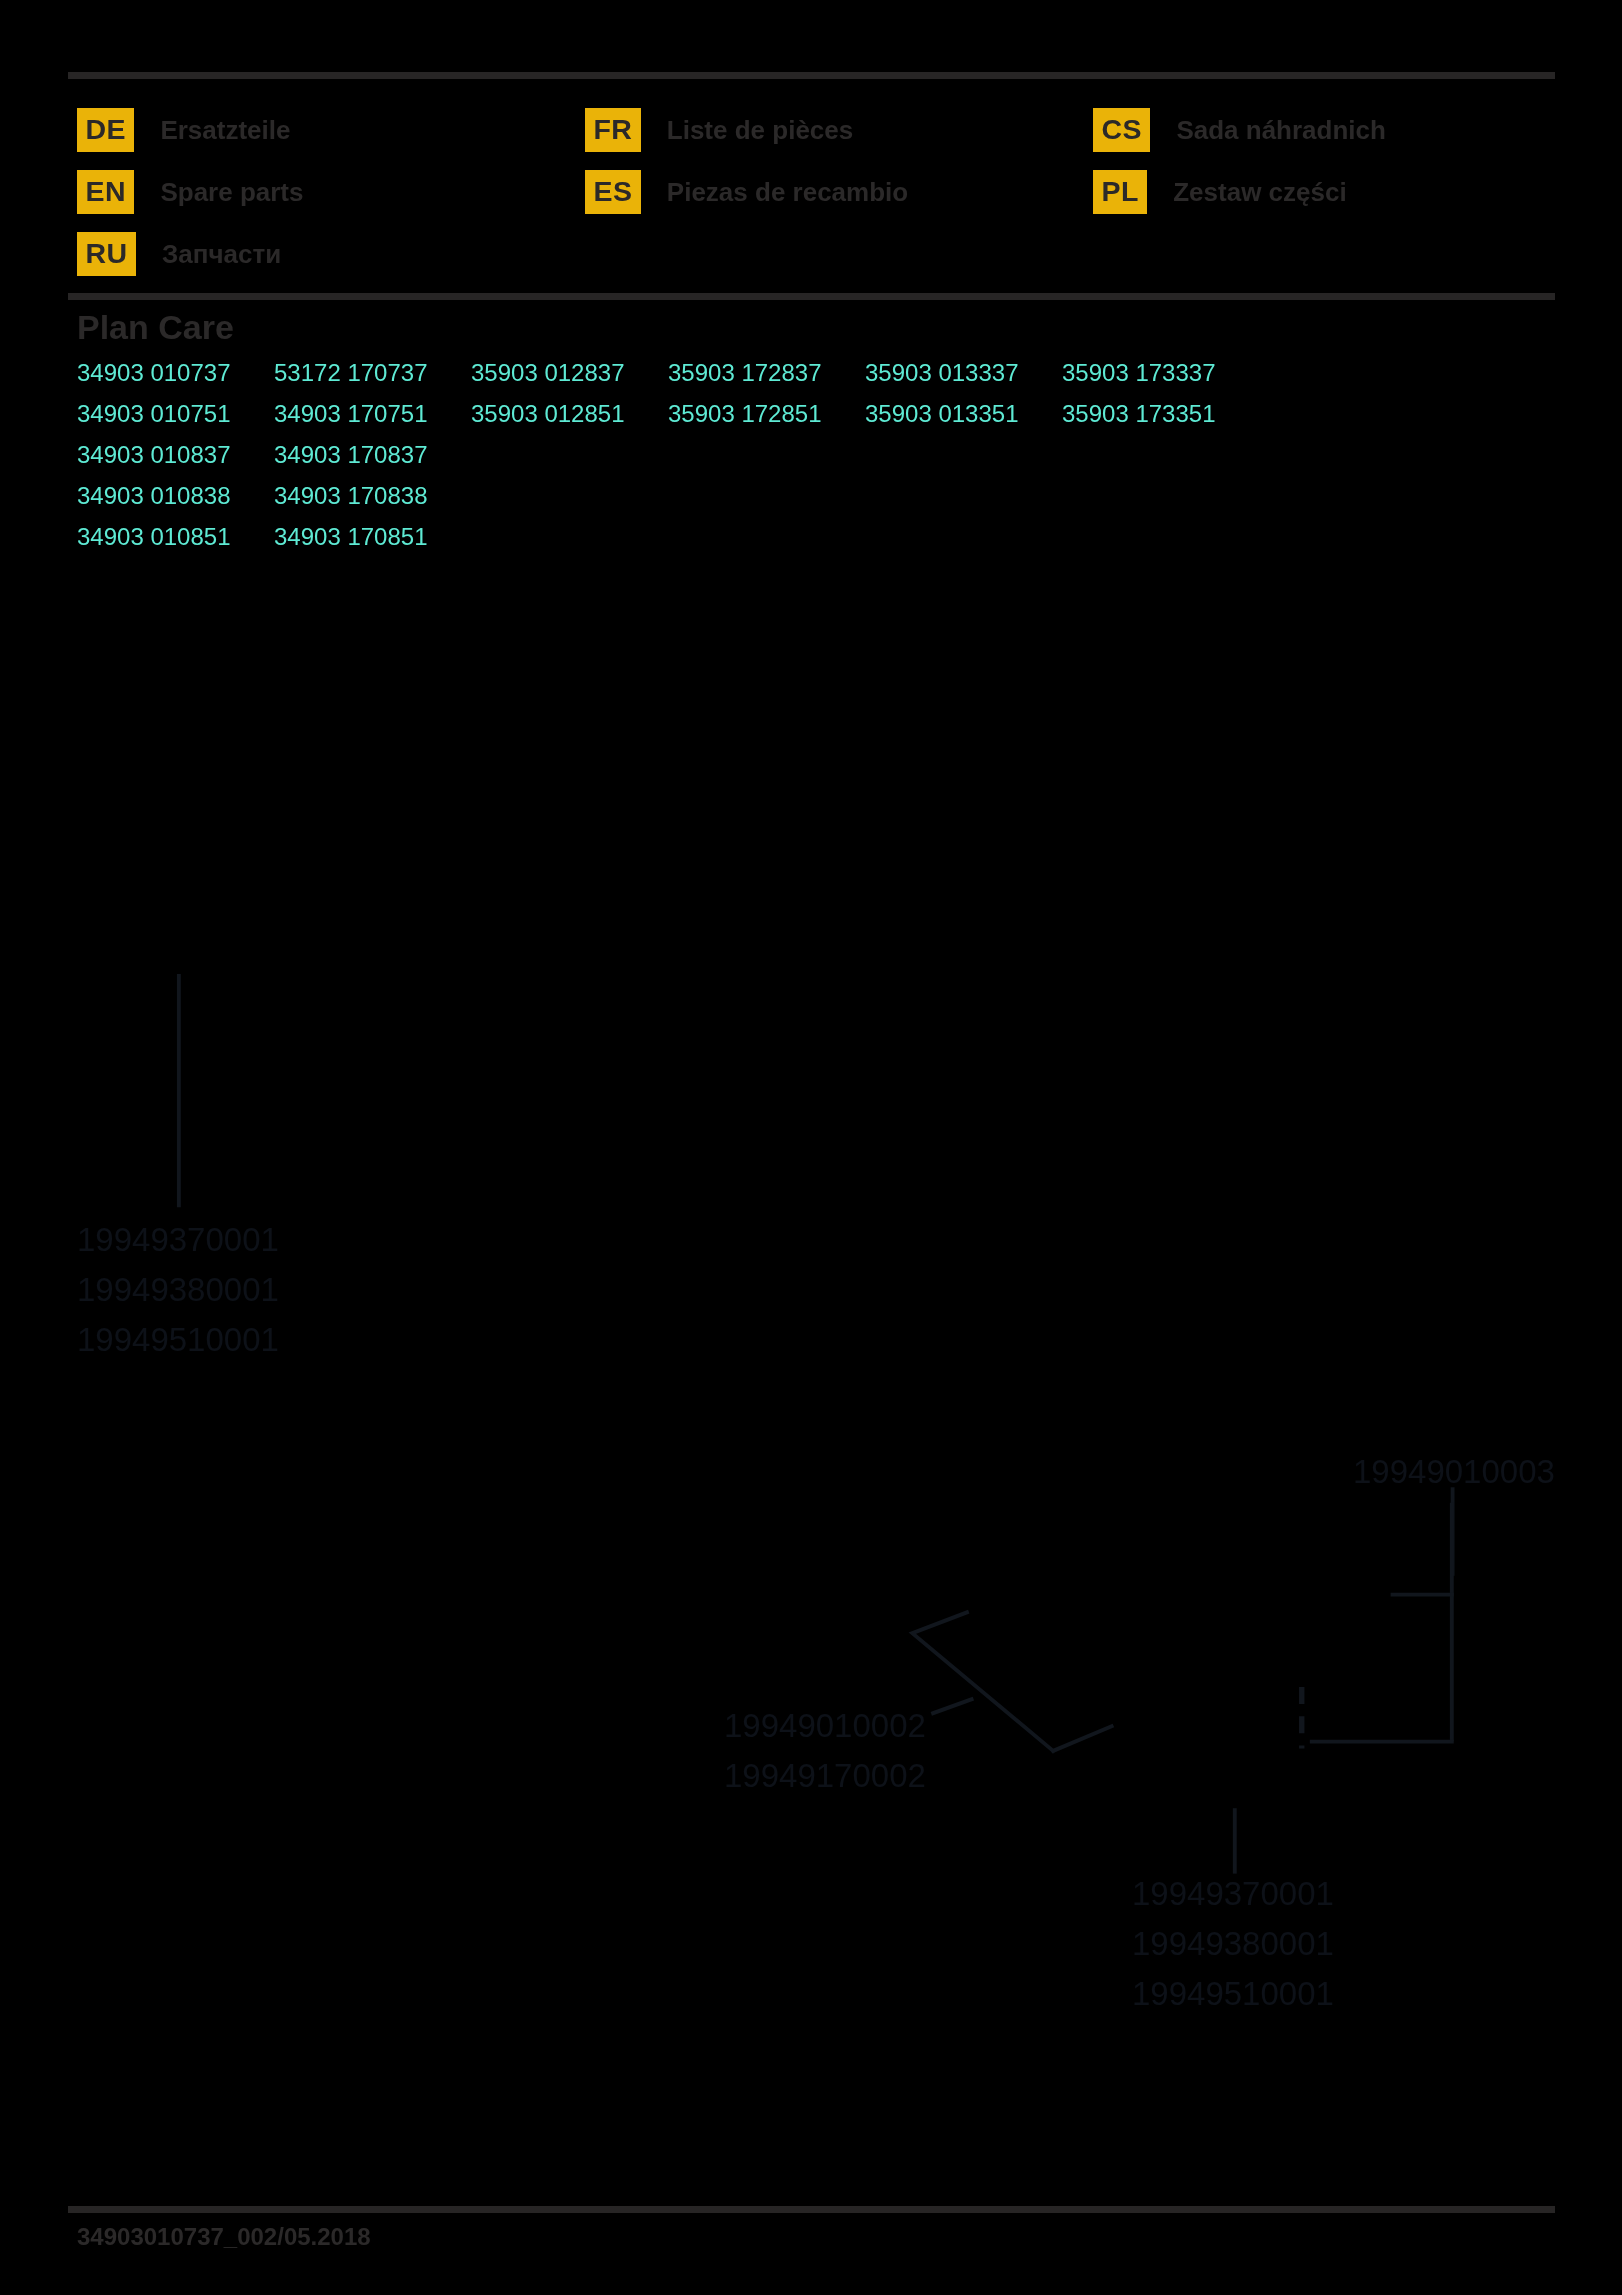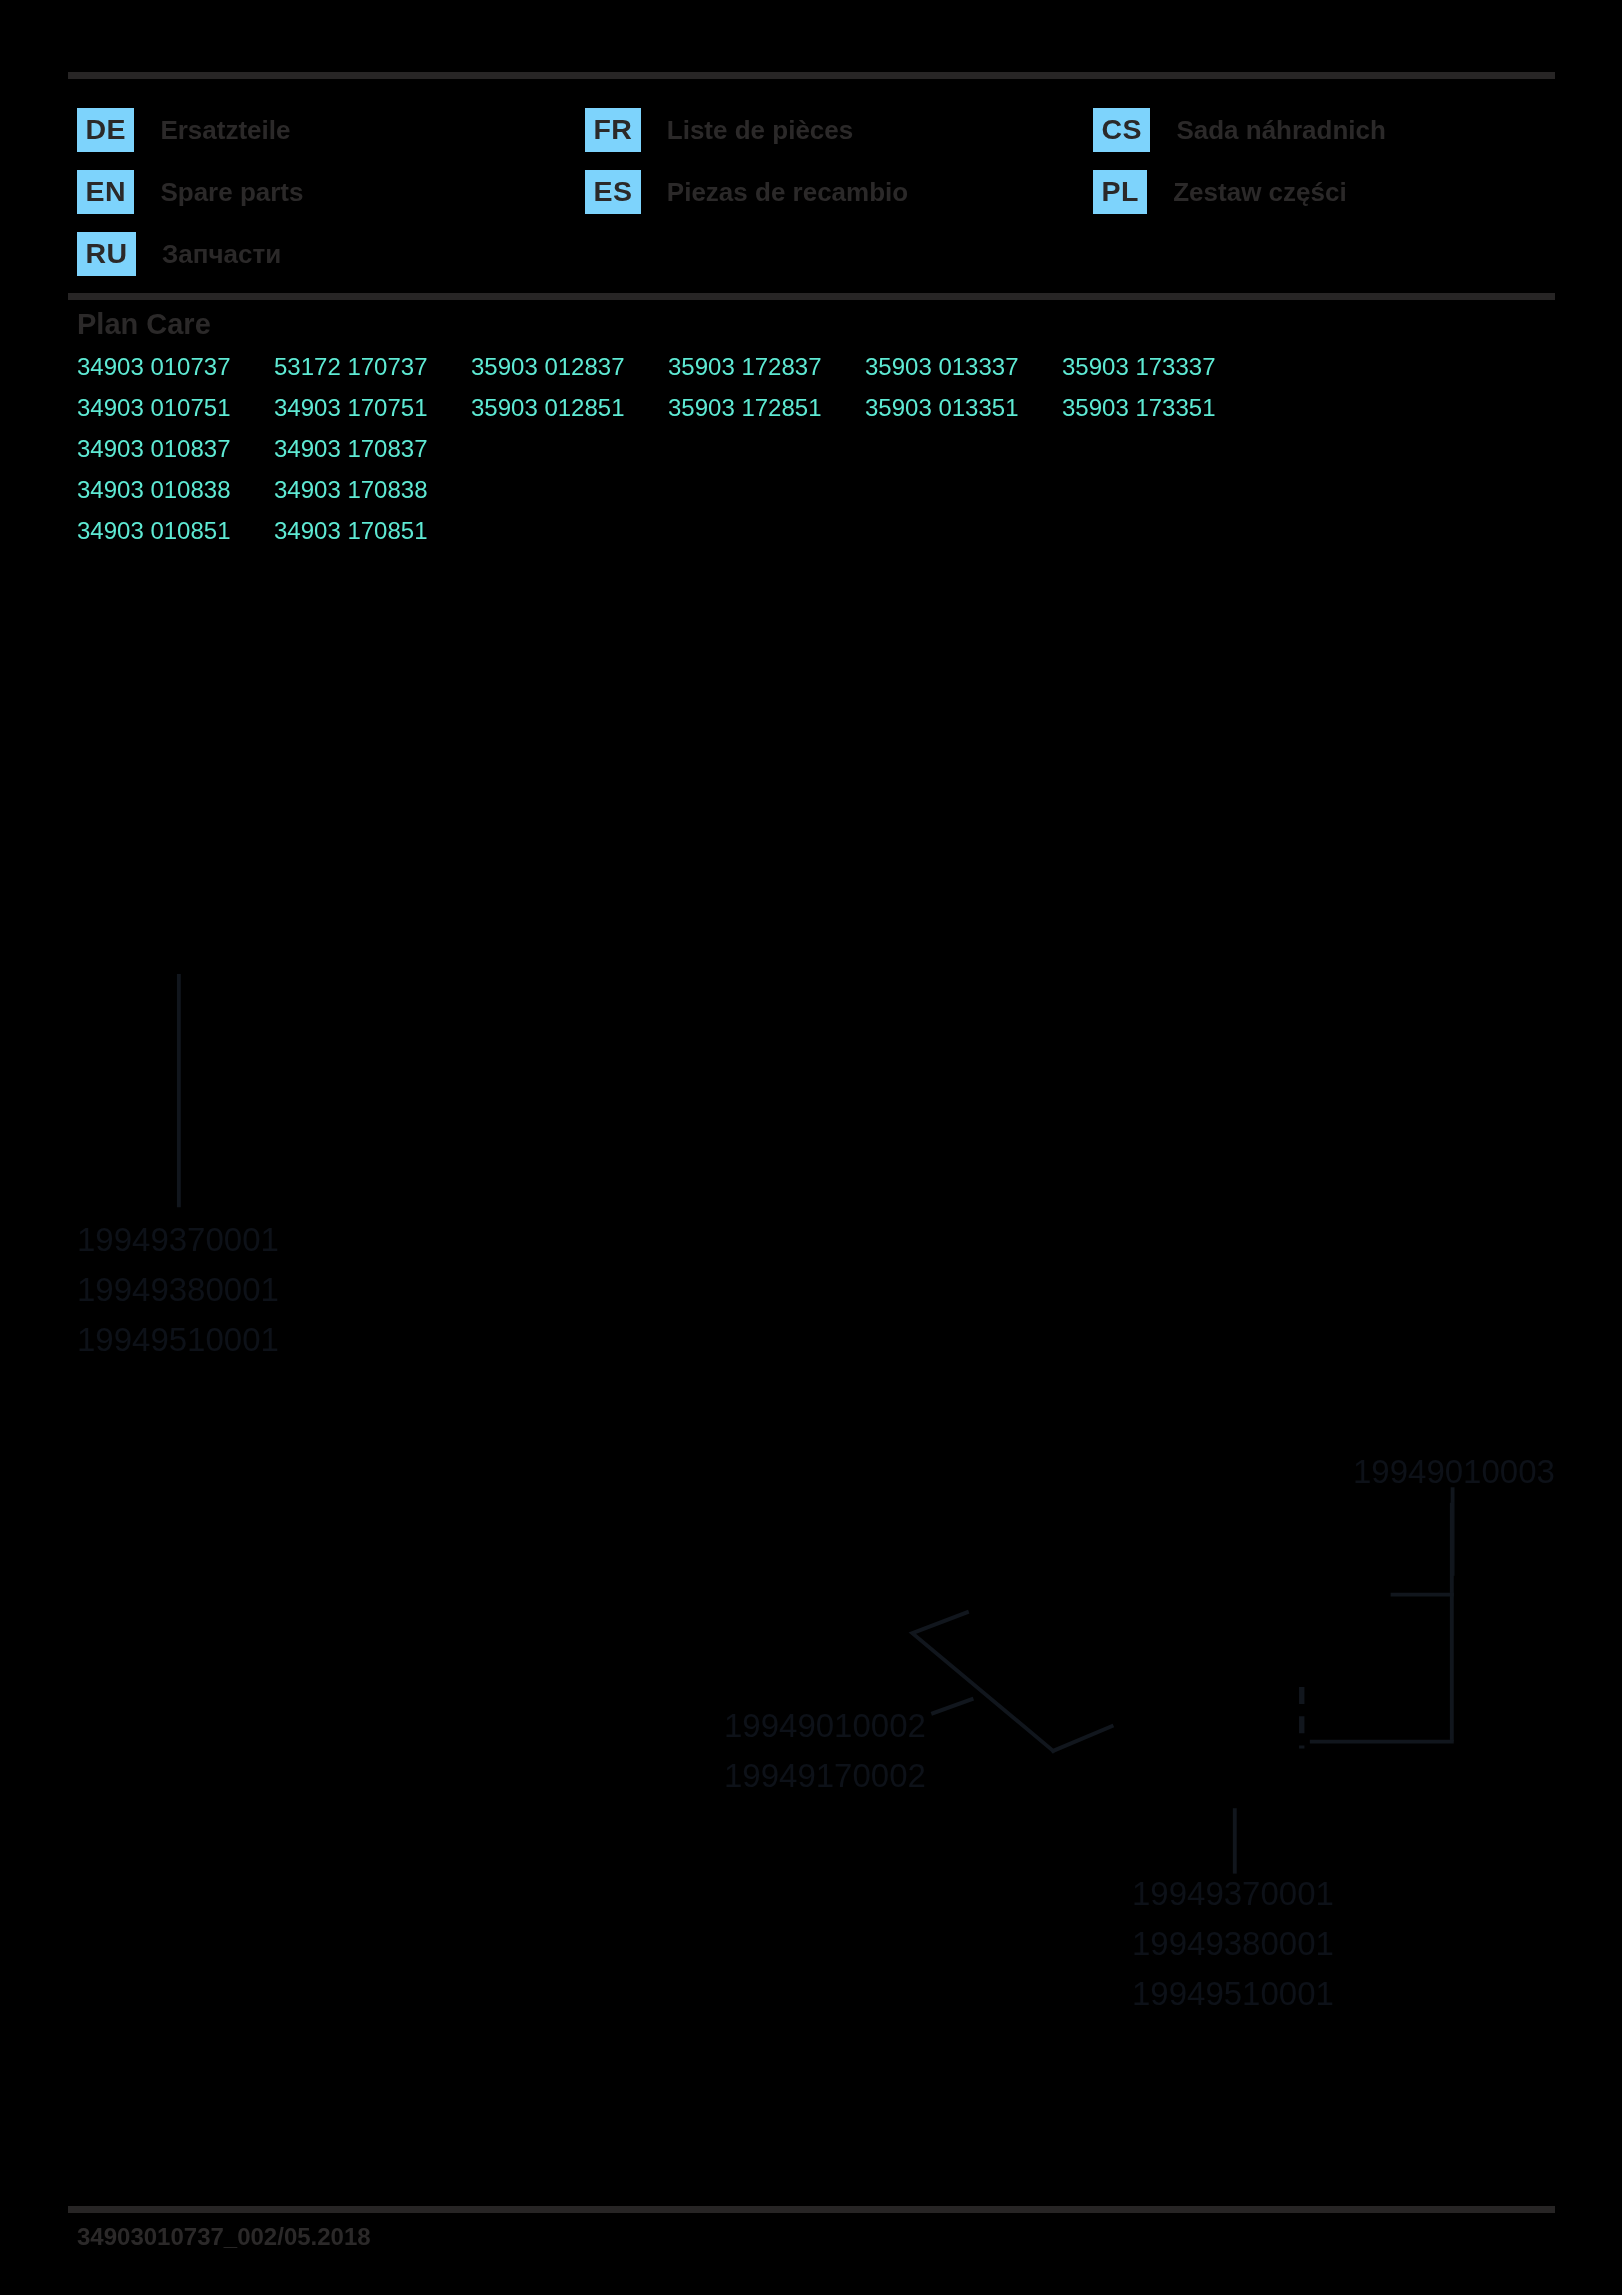--- a/index.html
+++ b/index.html
@@ -26,21 +26,21 @@
   .lang-grid {
     position:absolute;
     left:77px; top:99px;
     width:1486px;
     display:grid;
     grid-template-columns:508px 508px 470px;
     grid-auto-rows:62px;
   }
   .lang-item { display:flex; align-items:center; }
   .lang-badge {
-    background:#7dd3fc;
+    background:#eab308;
     color:#2b2929;
     font-size:28.5px;
     font-weight:700;
     letter-spacing:0.4px;
     line-height:1;
     padding:7px 8.5px 7.7px 8.5px;
     min-width:49px;
     text-align:center;
     font-family:"Liberation Sans", sans-serif;
   }
@@ -49,21 +49,21 @@
     color:#2b2929;
     font-size:26px;
     font-weight:700;
     white-space:nowrap;
   }
 
   
   .parts-section { position:absolute; left:77px; top:308px; }
   .parts-title {
     color:#2b2929;
-    font-size:29px;
+    font-size:34px;
     font-weight:700;
     margin-bottom:12.3px;
   }
   .parts-table { border-collapse:collapse; }
   .parts-table td {
     color:#5eead4;
     font-size:24px;
     font-weight:400;
     padding:0 17px 13px 0;
     white-space:nowrap;

